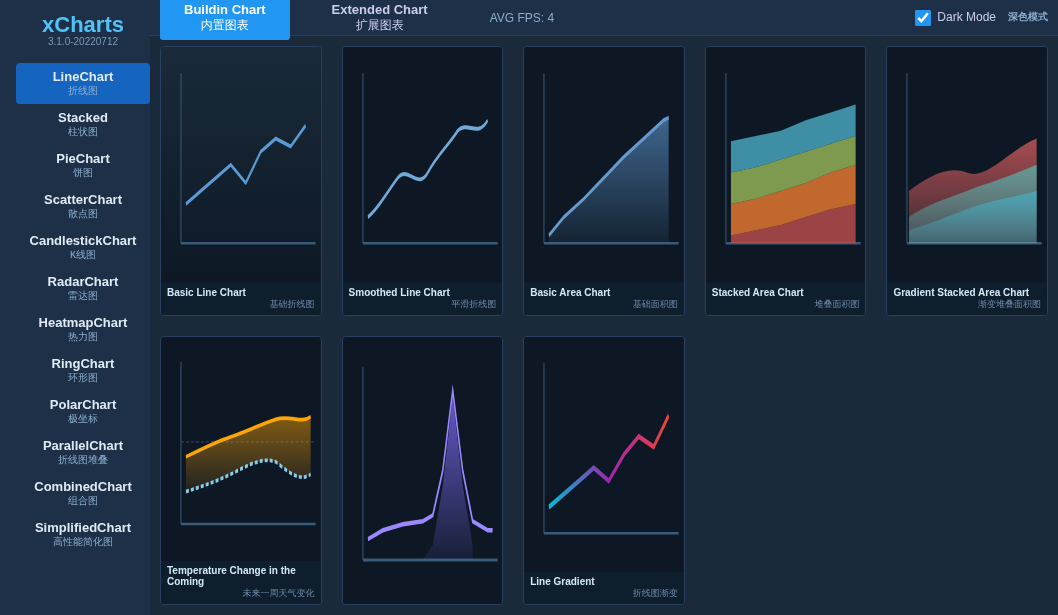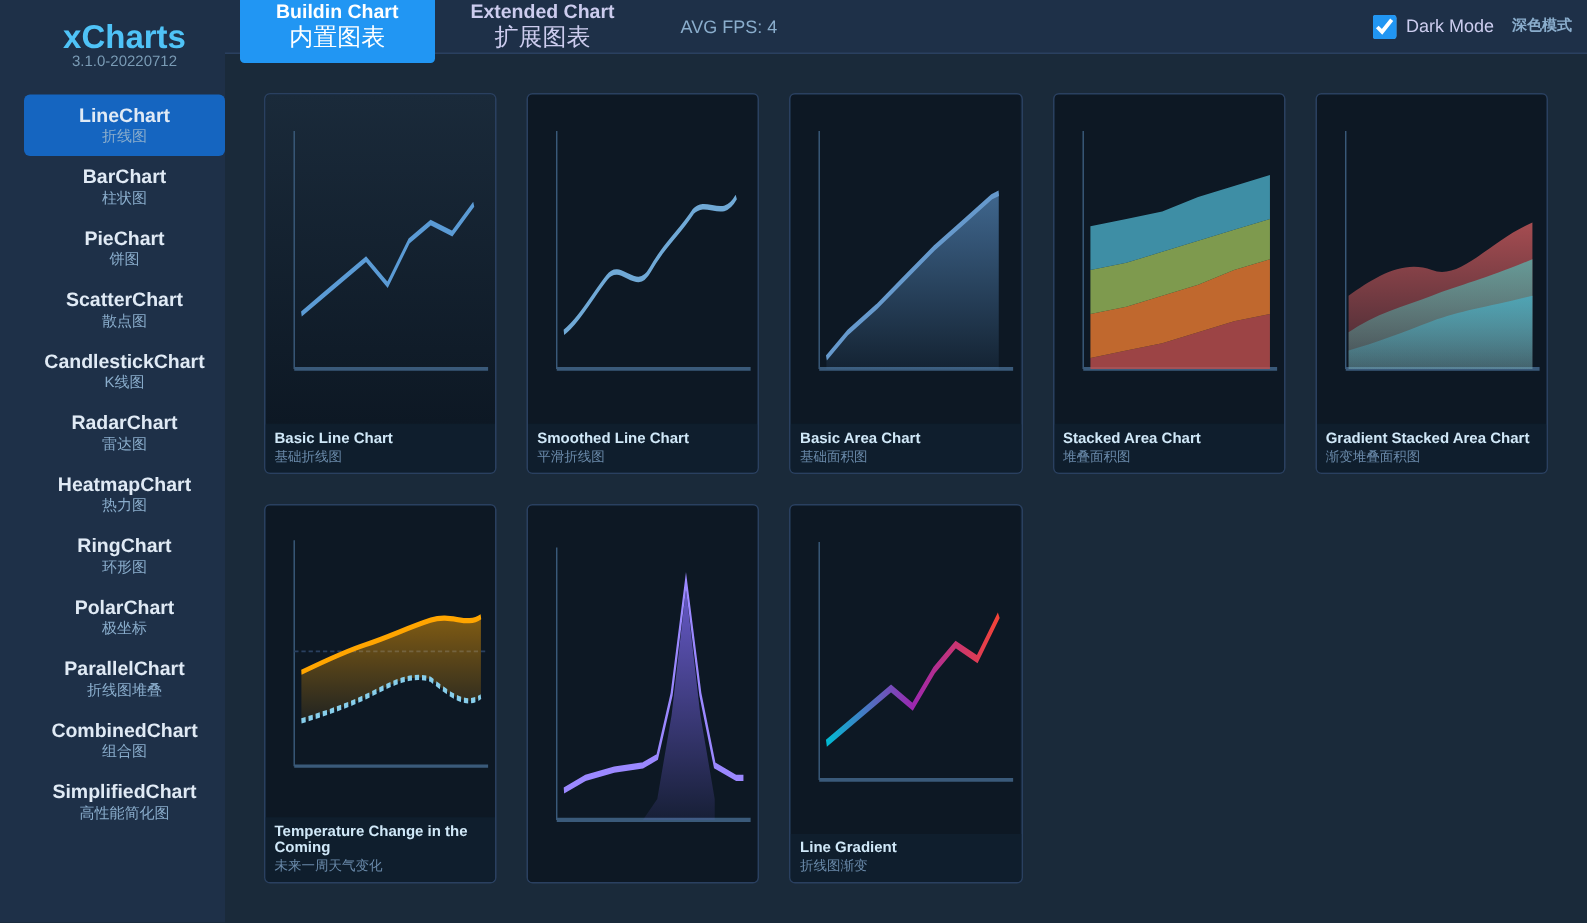--- a/index.html
+++ b/index.html
@@ -54,57 +54,58 @@
     .sidebar-item .item-en {
       color: #e0eaf5;
       font-size: 13px;
       font-weight: bold;
       display: block;
     }
     .sidebar-item .item-zh {
       color: #8aadcc;
       font-size: 10px;
       display: block;
+      font-family: Liberation Mono, monospace;
     }
 
     
     #main {
       flex: 1;
       display: flex;
       flex-direction: column;
       background: #1a2a3a;
       overflow: hidden;
     }
 
     
     #topbar {
       height: 36px;
       background: #1e3048;
       display: flex;
       align-items: center;
       padding: 0 10px;
-      gap: 0;
+      gap: 18px;
       border-bottom: 1px solid #2a4060;
     }
 
     .tab-btn {
       padding: 6px 24px;
       font-size: 13px;
       font-weight: bold;
       cursor: pointer;
       border: none;
       background: transparent;
     }
     .tab-btn.active {
       background: #2196f3;
       color: #fff;
       border-radius: 3px;
     }
     .tab-btn .tab-zh {
-      font-size: 16px;
+      font-size: 12px;
       display: block;
       font-weight: normal;
     }
     .tab-btn:not(.active) {
       color: #cce;
     }
 
     .fps-display {
       margin-left: 20px;
       color: #8aadcc;
@@ -122,21 +123,21 @@
     }
     .toggle-checkbox {
       width: 16px;
       height: 16px;
       accent-color: #2196f3;
     }
 
     
     #charts-grid {
       flex: 1;
-      padding: 26px;
+      padding: 10px;
       display: grid;
       grid-template-columns: repeat(5, 1fr);
       grid-template-rows: repeat(2, 1fr);
       gap: 20px;
       overflow: hidden;
     }
 
     .chart-card {
       background: #0f1e2d;
       border: 1px solid #2a4060;
@@ -160,20 +161,21 @@
     .chart-label .label-en {
       color: #d0e8f8;
       font-size: 10px;
       font-weight: bold;
       display: block;
     }
     .chart-label .label-zh {
       color: #6a8aaa;
       font-size: 9px;
       display: block;
+      text-align: right;
     }
 
     
     .chart-preview svg {
       width: 100%;
       height: 100%;
     }
 
     
     .axis-line { stroke: #3a5a7a; stroke-width: 1; }
@@ -187,21 +189,21 @@
     <div class="logo-main">xCharts</div>
     <div class="logo-version">3.1.0-20220712</div>
   </div>
 
   <div id="sidebar-items" style="width:100%">
       <div class="sidebar-item active">
         <span class="item-en">LineChart</span>
         <span class="item-zh">折线图</span>
       </div>
       <div class="sidebar-item">
-        <span class="item-en">BarChart</span>
+        <span class="item-en">Stacked</span>
         <span class="item-zh">柱状图</span>
       </div>
       <div class="sidebar-item">
         <span class="item-en">PieChart</span>
         <span class="item-zh">饼图</span>
       </div>
       <div class="sidebar-item">
         <span class="item-en">ScatterChart</span>
         <span class="item-zh">散点图</span>
       </div>

